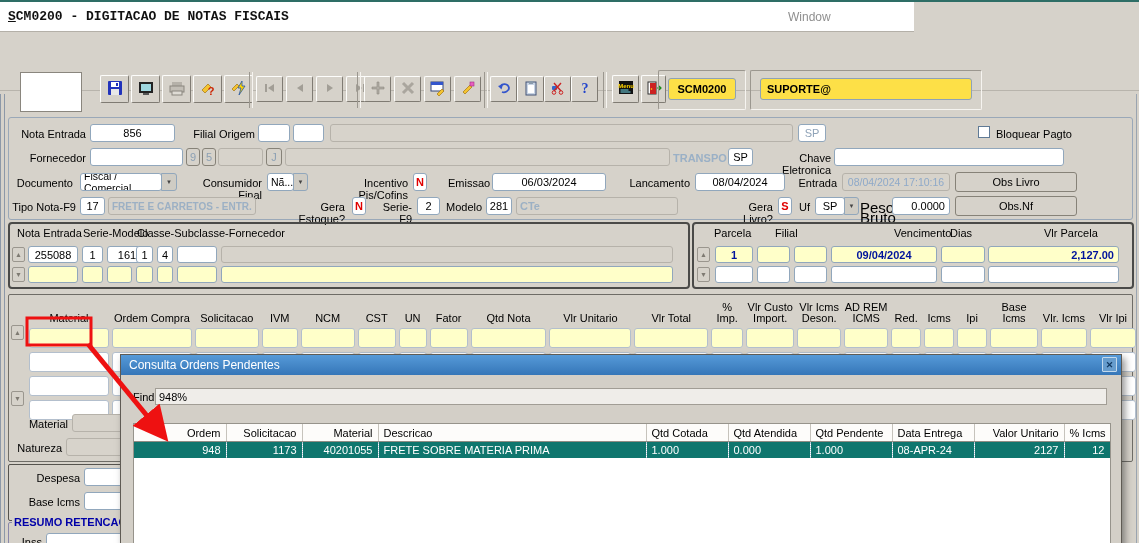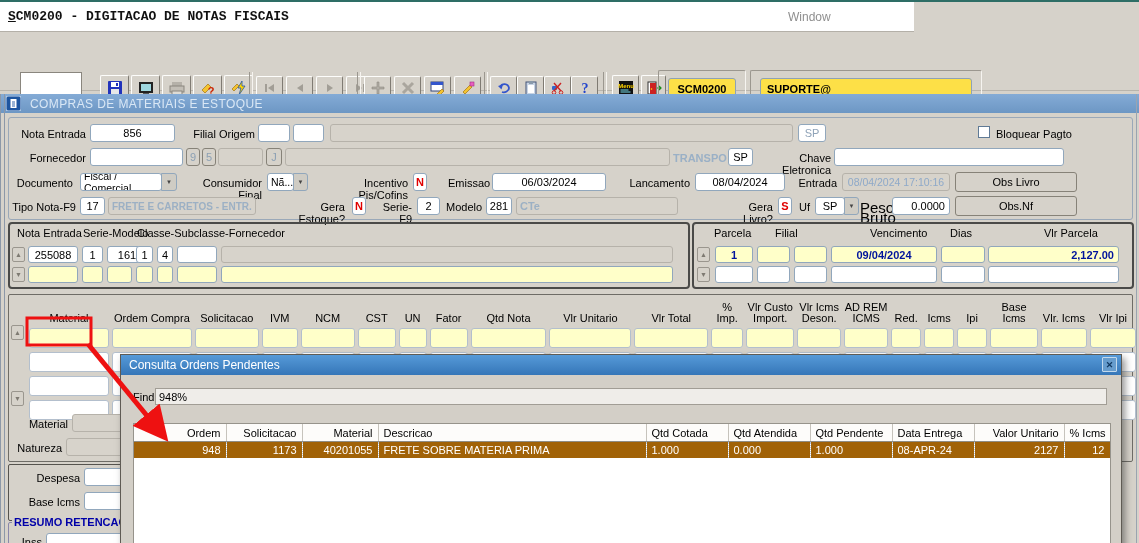--- a/index.html
+++ b/index.html
@@ -65,21 +65,21 @@
   .popup-close{position:absolute;right:4px;top:2px;width:15px;height:15px;background:#669ccd;border:1px solid #c2d9ec;border-radius:1px;
          display:flex;align-items:center;justify-content:center;color:#10375e;font-size:9px;font-weight:bold;box-sizing:border-box;}
   .find-lbl{position:absolute;left:12px;top:36px;}
   .find-fld{position:absolute;left:34px;top:33px;width:952px;height:17px;background:#efede9;border:1px solid #a19d95;
          display:flex;align-items:center;padding-left:3px;box-sizing:border-box;}
   .lov{position:absolute;left:12px;top:68px;width:978px;height:128px;background:#fff;border:1px solid #96938b;box-sizing:border-box;overflow:hidden;}
   .lov table{border-collapse:collapse;table-layout:fixed;width:976px;}
   .lov th{font-weight:normal;font-size:11px;height:17px;padding:0 5px;border-right:1px solid #c6c3bc;border-bottom:1px solid #8f8c84;
          background:#fdfcfa;overflow:hidden;white-space:nowrap;}
   .lov td{font-size:11px;height:16px;padding:0 5px;border-right:1px dotted #b9c9dc;overflow:hidden;white-space:nowrap;}
-  .lov tr.sel{background:#a16207;color:#fff;}
+  .lov tr.sel{background:#0f766e;color:#fff;}
   .la{text-align:left;} .ra{text-align:right;}
   .ann{position:absolute;left:0;top:0;z-index:40;pointer-events:none;}
 </style>
 </head>
 <body>
 
 <div id="app">
 
   <div class="titlebar">
     <div class="title-text">SCM0200 - DIGITACAO DE NOTAS FISCAIS</div>
@@ -223,28 +223,20 @@
           </svg></span>
       </div>
 
     <div class="groupbox" style="left:658px;width:88px"></div>
     <div class="toolfld" style="left:668px;top:46px;width:68px;height:22px;justify-content:center">SCM0200</div>
 
     <div class="groupbox" style="left:750px;width:232px"></div>
     <div class="toolfld" style="left:760px;top:46px;width:212px;height:22px;padding-left:6px">SUPORTE@</div>
   </div>
 
-  <div class="secheader">
-    <span class="secicon"><svg width="15" height="15">
-          <rect width="15" height="15" rx="2" fill="#1d55a0" stroke="#cddcee" stroke-width="1"></rect>
-          <rect x="4.5" y="3" width="6" height="9" fill="#fff"></rect>
-          <path d="M6 6 h3 M6 8 h3 M6 10 h3" stroke="#1d55a0" stroke-width="0.9"></path>
-        </svg></span>
-    <span class="t">COMPRAS DE MATERIAIS E ESTOQUE</span>
-  </div>
   <div class="leftedge"></div>
   <div class="rightedge"></div>
 
   <div class="boxA"></div>
 
   <div class="lbl r" style="left:8px;top:126px;width:78px">Nota Entrada</div>
   <div class="fld" style="left:90px;top:122px;width:85px;height:18px">856</div>
   <div class="lbl r" style="left:178px;top:126px;width:77px">Filial Origem</div>
   <div class="fld" style="left:258px;top:122px;width:32px;height:18px"></div>
   <div class="fld" style="left:293px;top:122px;width:31px;height:18px"></div>
@@ -318,21 +310,21 @@
   <div class="fld yellow" style="left:82px;top:264px;width:21px;height:17px"></div>
   <div class="fld yellow" style="left:107px;top:264px;width:25px;height:17px"></div>
   <div class="fld yellow" style="left:136px;top:264px;width:17px;height:17px"></div>
   <div class="fld yellow" style="left:157px;top:264px;width:16px;height:17px"></div>
   <div class="fld yellow" style="left:177px;top:264px;width:40px;height:17px"></div>
   <div class="fld yellow" style="left:221px;top:264px;width:452px;height:17px"></div>
 
   <div class="boxC"></div>
   <div class="cellhdr" style="left:714px;top:225px">Parcela</div>
   <div class="cellhdr" style="left:775px;top:225px">Filial</div>
-  <div class="cellhdr" style="left:870px;top:225px">Vencimento</div>
+  <div class="cellhdr" style="left:894px;top:225px">Vencimento</div>
   <div class="cellhdr" style="left:950px;top:225px">Dias</div>
   <div class="cellhdr" style="left:1044px;top:225px">Vlr Parcela</div>
   <div class="arrowbtn" style="left:697px;top:245px">▲</div>
   <div class="fld yellow navy" style="left:715px;top:244px;width:38px;height:17px">1</div>
   <div class="fld yellow" style="left:757px;top:244px;width:33px;height:17px"></div>
   <div class="fld yellow" style="left:794px;top:244px;width:33px;height:17px"></div>
   <div class="fld yellow navy" style="left:831px;top:244px;width:106px;height:17px">09/04/2024</div>
   <div class="fld yellow" style="left:941px;top:244px;width:44px;height:17px"></div>
   <div class="fld yellow navy rr" style="left:988px;top:244px;width:131px;height:17px">2,127.00</div>
   <div class="arrowbtn" style="left:697px;top:265px">▼</div>

